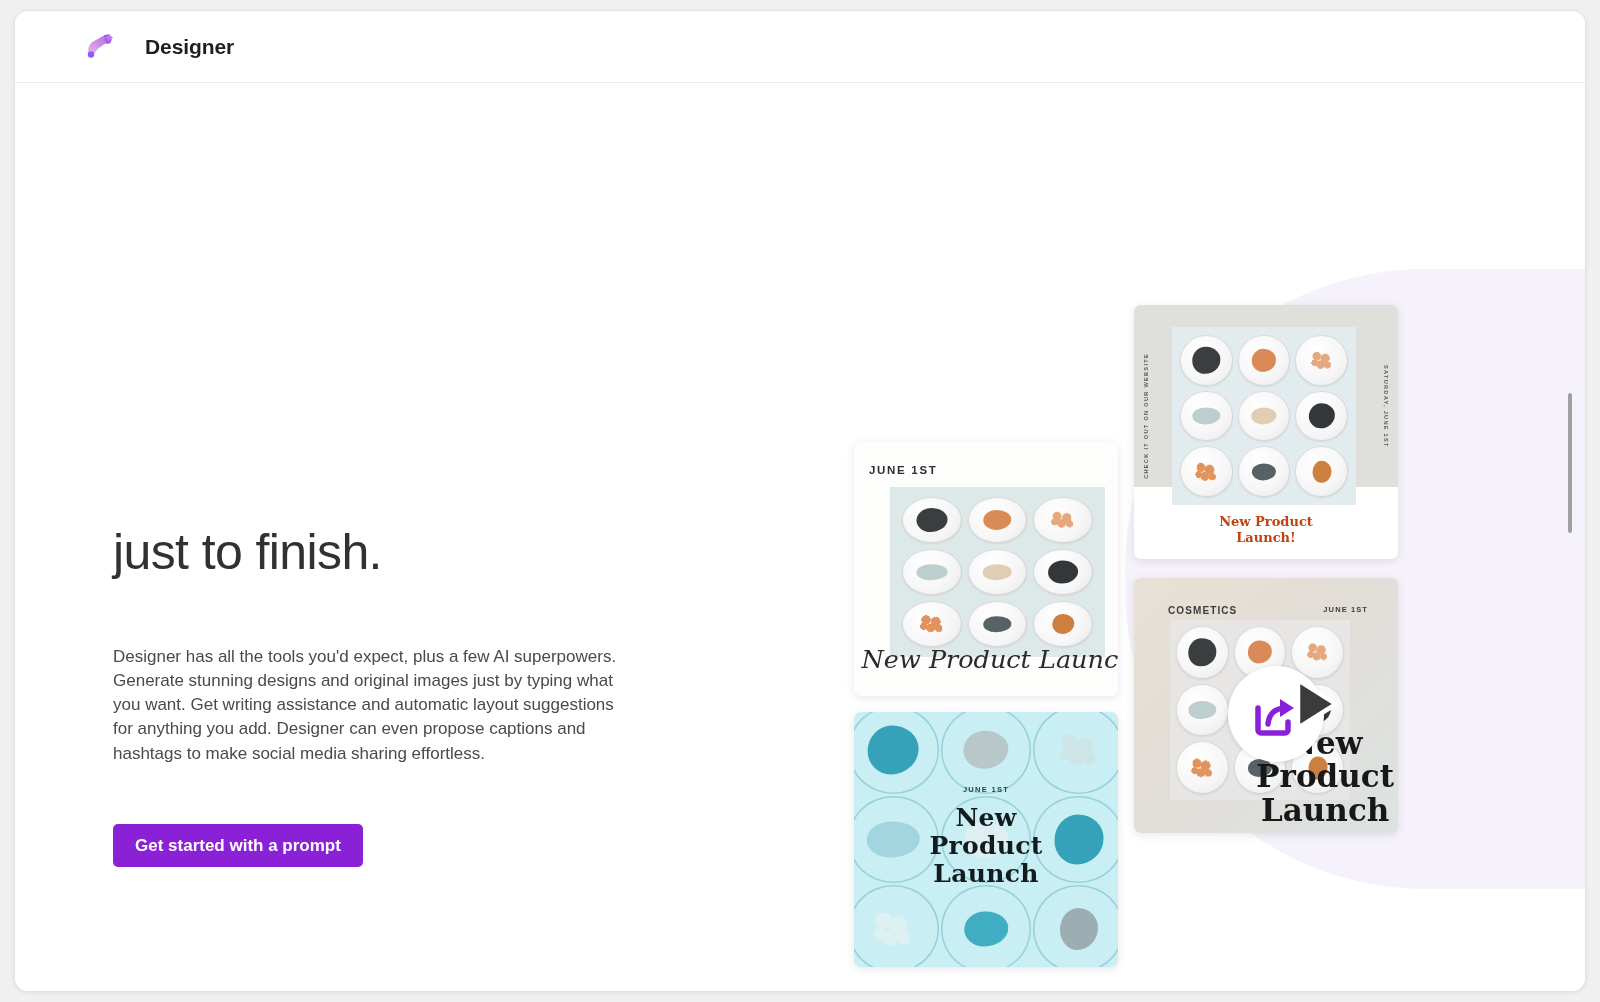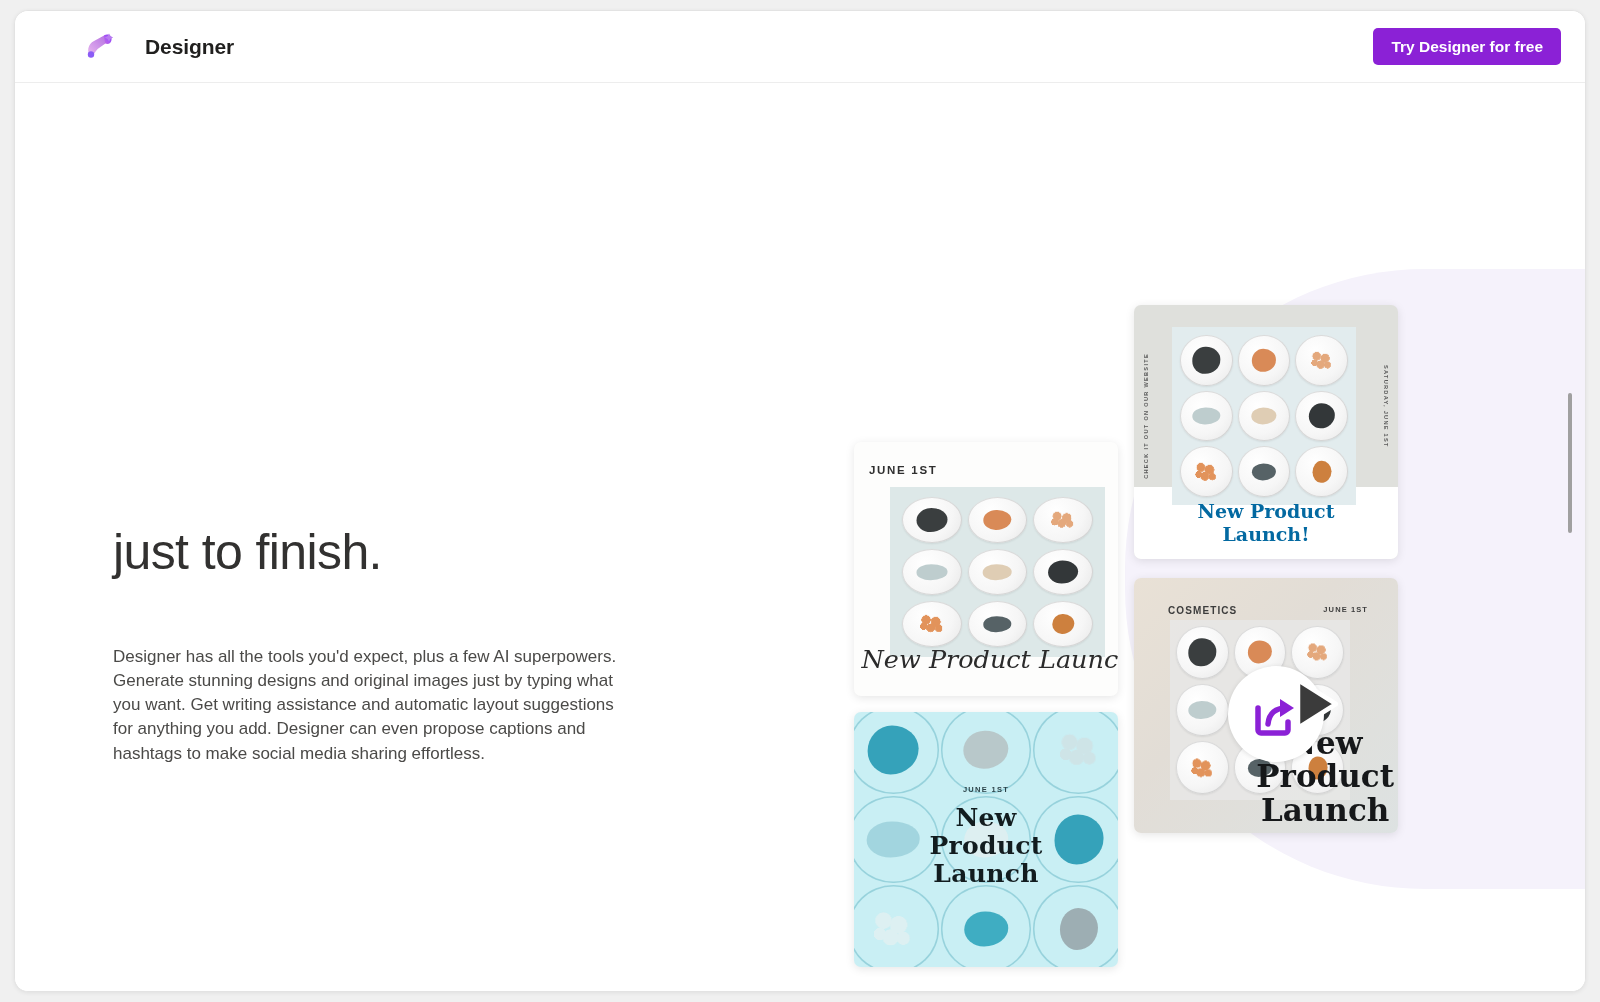--- a/index.html
+++ b/index.html
@@ -161,23 +161,23 @@
     font-size: 5.6px; font-weight: bold; letter-spacing: 1.3px; color: #5a5a5a;
     white-space: nowrap;
   }
   .card-b .vtext-left { left: 9px; top: 48px; writing-mode: vertical-rl; transform: rotate(180deg); }
   .card-b .vtext-right { right: 9px; top: 60px; writing-mode: vertical-rl; }
   .card-b .serif-title {
     position: absolute; left: 0; bottom: 14px; width: 100%;
     text-align: center;
     font-family: "DejaVu Serif", serif;
     font-weight: bold;
-    font-size: 19px;
+    font-size: 13px;
     line-height: 1.18;
-    color: #0369a1;
+    color: #c2410c;
   }
   .card-b .white-strip {
     position: absolute; left: 0; bottom: 0; width: 100%; height: 72px; background: #fff;
   }
 
   
   .card-c { left: 839px; top: 629px; width: 264px; height: 255px; background: #c9eff4; }
   .card-c .serif-title {
     position: absolute; left: 0; top: 92px; width: 100%;
     text-align: center;
@@ -289,33 +289,33 @@
           </linearGradient>
         </defs>
         <path d="M9 26 C4 22 6 14 12 11 L23 5 L27 11 L17 18 C13 21 13 24 9 26 Z" fill="url(#lg2)"></path>
         <path d="M22 5.5 C26 3 30 6 29.5 10 C29 14 25 15 23 13 Z" fill="url(#lg1)"></path>
         <circle cx="9" cy="24.5" r="3.2" fill="#8b5cf6"></circle>
         <path d="M27 3.5 l1.5 2.6 2.6 1.5 -2.6 1.5 -1.5 2.6 -1.5 -2.6 -2.6 -1.5 2.6 -1.5 z" fill="#b97cf0"></path>
       </svg>
       <span class="brand-name">Designer</span>
     </div>
     <div class="header-spacer"></div>
-    <button class="cta-header">Try Designer for free</button>
   </div>
 
   <div class="page-body">
 
     <div class="blob"></div>
 
     <div class="hero-text">
       <h1 class="hero-title">
         <br>
         <span>just to finish.</span>
       </h1>
       <p class="hero-desc">Designer has all the tools you'd expect, plus a few AI superpowers. Generate stunning designs and original images just by typing what you want. Get writing assistance and automatic layout suggestions for anything you add. Designer can even propose captions and hashtags to make social media sharing effortless.</p>
+      <button class="cta-primary">Get started with a prompt</button>
     </div>
 
     <div class="collage">
 
       <div class="card card-a">
         <div class="date-label">JUNE 1ST</div>
         <div class="grid-area">
           <div class="plate-grid" id="grid-a" style="left:12px;top:10px;width:191px;height:150px;grid-template-columns:repeat(3,1fr);grid-template-rows:repeat(3,1fr);gap:6px;">
               <div class="plate">
                 <div class="blob-in" style="width: 52%; height: 52%; background: rgb(43, 47, 48); opacity: 0.93;"></div>

